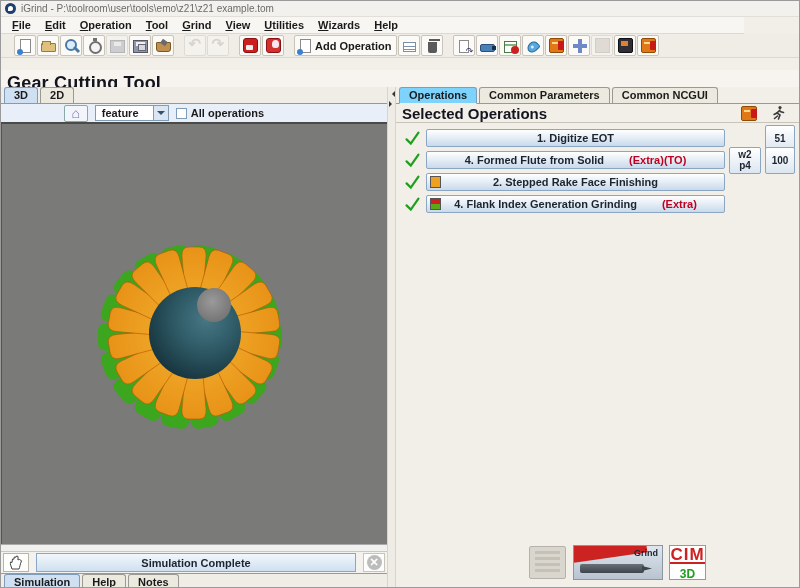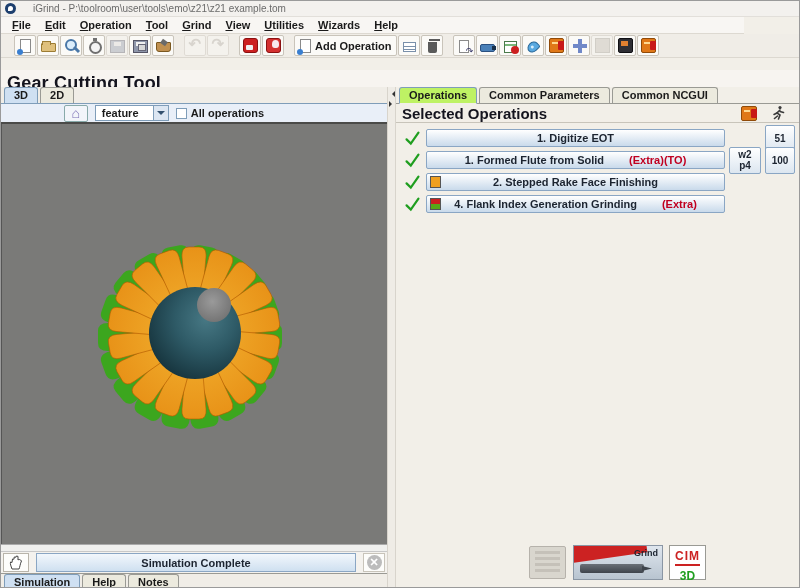--- a/index.html
+++ b/index.html
@@ -3,21 +3,21 @@
 <meta charset="utf-8">
 <style>
   * { margin:0; padding:0; box-sizing:border-box; }
   html,body { font-family:"Liberation Sans", sans-serif; }
   #root { position:relative; width:800px; height:588px; background:#f2efe8; border:1px solid #9a9a9a; overflow:hidden; }
 
   
   #titlebar { position:absolute; left:0; top:0; width:800px; height:16px; background:#f3f1ee; display:flex; align-items:center; padding-left:4px; gap:5px; border-bottom:1px solid #e2dfda; }
   #app-icon { width:11px; height:11px; border-radius:50%; background:#1d3f6e; position:relative; flex:0 0 auto; }
   #app-icon::after { content:""; position:absolute; left:3px; top:3px; width:5px; height:5px; border-radius:50% 50% 50% 0; background:#fff; }
-  #title-text { font-size:10px; color:#6b6b6b;margin-left:12px; }
+  #title-text { font-size:10px; color:#6b6b6b; }
 
   
   #menubar { position:absolute; left:0; top:16px; width:743px; height:17px; background:#f8f6f3; border-bottom:1px solid #ddd9d1; display:flex; align-items:center; padding-left:4px; }
   .menu-item { font-size:11px; font-weight:700; color:#1a1a1a; padding:1px 7px; cursor:default; }
   .menu-item u { text-decoration:underline; }
 
   
   #toolbar { position:absolute; left:0; top:33px; width:800px; height:24px; background:#f0ede7; border-bottom:1px solid #dcd8d0; display:flex; align-items:center; padding-left:13px; }
   .tgroup { display:flex; align-items:center; gap:1px; margin-right:10px; }
   .tbtn { height:21px; min-width:22px; background:#fbfaf7; border:1px solid #c9c4ba; border-radius:2px; display:flex; align-items:center; justify-content:center; padding:0 1px; cursor:pointer; }
@@ -103,21 +103,21 @@
   #simrow { height:21px; display:flex; align-items:center; background:#f4f2ee; gap:7px; padding:1px 2px; }
   #hand-btn { width:26px; height:19px; background:#fdfdfb; border:1px solid #b8b4aa; display:flex; align-items:center; justify-content:center; cursor:pointer; }
   #progressbar { flex:1; height:19px; border:1px solid #8aa6c4; background:linear-gradient(#f2f7fc,#cfe0f0); display:flex; align-items:center; justify-content:center; }
   #progressbar .txt { font-size:11px; font-weight:700; color:#1c2430; }
   #sim-close { width:22px; height:19px; background:#fdfdfb; border:1px solid #c8c4ba; display:flex; align-items:center; justify-content:center; cursor:pointer; }
   #sim-close .circ { width:15px; height:15px; border-radius:50%; background:#bcbcbc; color:#fff; font-size:11px; font-weight:700; line-height:15px; text-align:center; }
   #left-bottom-tabs { border-top:1px solid #9a9a94; background:#f0ede7; }
 
   
   #right-tabs { border-bottom:1px solid #9a9a94; background:#f2efe8; }
-  #right-tabs .tab.selected { background:#bef264; border-bottom:1px solid #f2efe8; margin-bottom:-1px; }
+  #right-tabs .tab.selected { background:#7dd3fc; border-bottom:1px solid #f2efe8; margin-bottom:-1px; }
   #ops-header { height:19px; display:flex; align-items:center; padding:0 6px; border-bottom:1px solid #c8c4ba; }
   #ops-header .ttl { flex:1; font-size:15px; font-weight:700; color:#14141e; }
   #ops-header .hicons { display:flex; gap:14px; align-items:center; padding-right:8px; }
 
   #ops-list { padding:4px 6px 0 6px; }
   .op-row { display:flex; align-items:center; height:22px; gap:4px; }
   .op-check { width:20px; display:flex; justify-content:center; flex:0 0 auto; }
   .op-btn { flex:1; height:18px; border:1px solid #8aa6c4; border-radius:2px; background:linear-gradient(#ffffff,#c9daeb); display:flex; align-items:center; justify-content:center; gap:5px; position:relative; cursor:pointer; font-size:11px; font-weight:700; color:#1c2430; }
   .op-btn .sq { position:absolute; left:3px; top:2px; width:11px; height:12px; border:1px solid #555; }
   .sq.orange { background:#f0a020; }
@@ -128,21 +128,21 @@
 
   #right-footer { position:absolute; left:0; bottom:8px; width:100%; height:36px; }
   #blank-gray-btn { position:absolute; left:133px; top:1px; width:37px; height:33px; background:#d4d0c8; border:1px solid #a8a49c; border-radius:2px; padding:4px 5px; opacity:.8; }
   #blank-gray-btn .ln { height:3px; background:#bab6ae; margin-bottom:3px; }
   #grind-btn { position:absolute; left:177px; top:0; width:90px; height:35px; border:1px solid #8a96a4; background:linear-gradient(#dfe6ee,#b8c4d0); overflow:hidden; cursor:pointer; }
   #grind-btn .swoosh { position:absolute; left:-8px; top:-14px; width:80px; height:26px; background:#cc2222; transform:rotate(-8deg); }
   #grind-btn .lbl { position:absolute; right:4px; top:2px; font-size:9px; font-weight:700; color:#1c2430; }
   #grind-btn .drill { position:absolute; left:6px; top:18px; width:64px; height:9px; background:linear-gradient(#6a7078,#3e444c); border-radius:2px; }
   #grind-btn .drill::after { content:""; position:absolute; right:-8px; top:2px; width:10px; height:5px; background:#3e444c; clip-path:polygon(0 0,100% 50%,0 100%); }
   #cim-btn { position:absolute; left:273px; top:0; width:37px; height:35px; background:#fff; border:1px solid #9a9a94; text-align:center; cursor:pointer; }
-  #cim-btn .cim { font-size:12px; font-weight:800; color:#cc2222; letter-spacing:1px; line-height:15px; border-bottom:2px solid #cc2222; display:inline-block; margin-top:1px; }
+  #cim-btn .cim { font-size:17px; font-weight:800; color:#cc2222; letter-spacing:1px; line-height:15px; border-bottom:2px solid #cc2222; display:inline-block; margin-top:1px; }
   #cim-btn .td  { font-size:12px; font-weight:800; color:#1f9e1f; line-height:14px; }
 </style>
 </head>
 <body>
 
 <div id="root">
 
   <div id="titlebar">
     <span id="app-icon"></span>
     <span id="title-text">iGrind - P:\toolroom\user\tools\emo\z21\z21 example.tom</span>
@@ -387,21 +387,21 @@
             <button class="op-box">51</button>
           </span>
         </div>
         <div class="op-row">
           <span class="op-check">
             <svg width="17" height="17" viewBox="0 0 20 20">
               <path d="M3 11 L8 16 L17 3" stroke="#1f9e1f" stroke-width="2.6" fill="none" stroke-linecap="round"></path>
             </svg>
           </span>
           <button class="op-btn">
-            <span>1. Formed Flute from Solid</span>
+            <span>4. Formed Flute from Solid</span>
             <span class="op-extra">(Extra)(TO)</span>
           </button>
           <span class="op-boxes">
             <button class="op-box">w2 p4</button>
             <button class="op-box">100</button>
           </span>
         </div>
         <div class="op-row">
           <span class="op-check">
             <svg width="17" height="17" viewBox="0 0 20 20">

